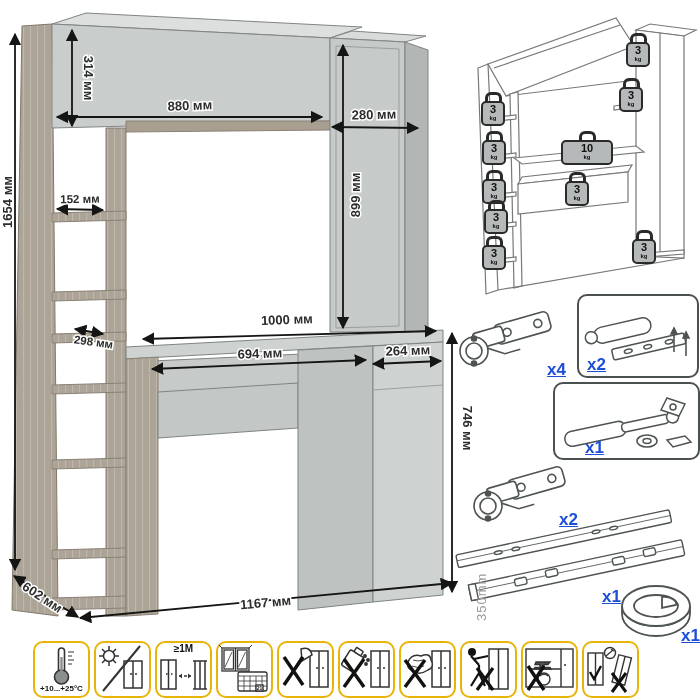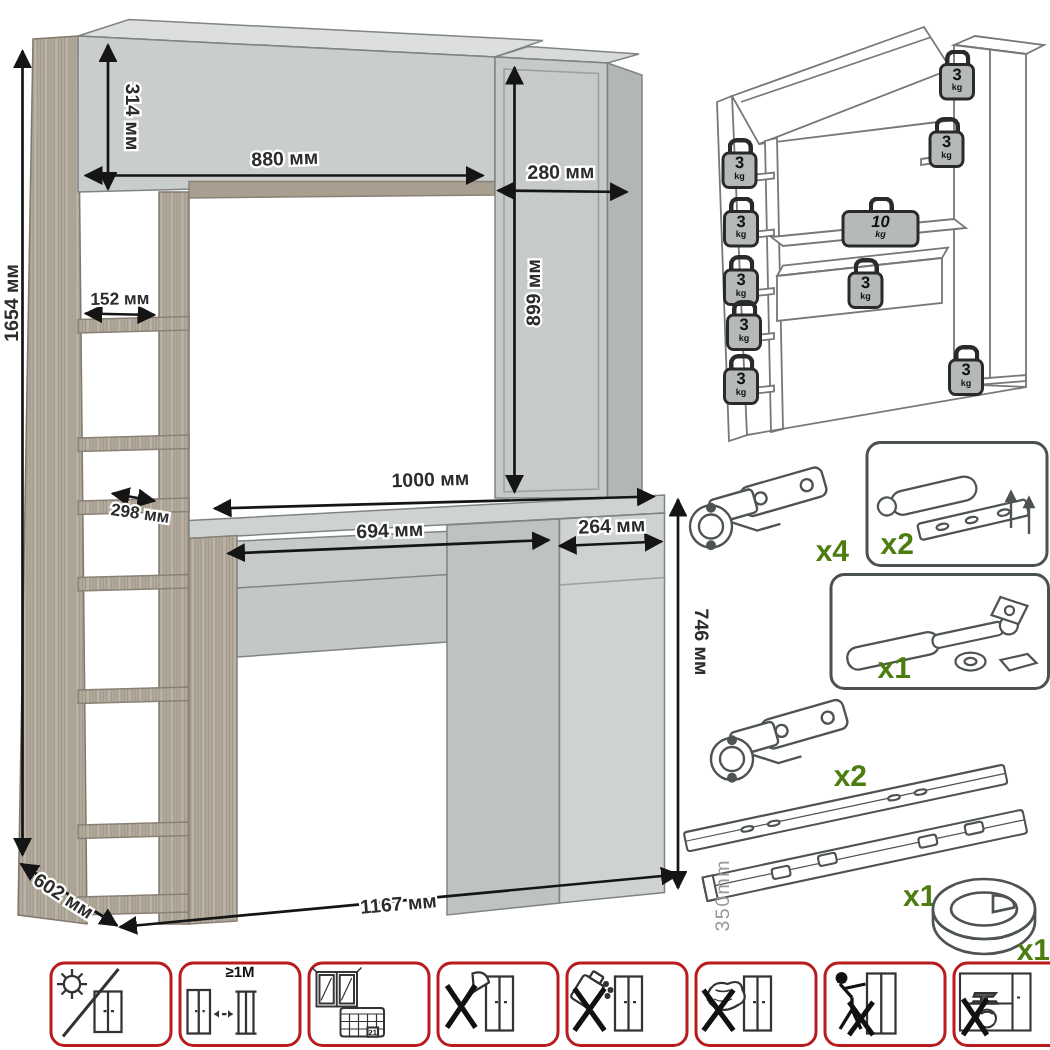--- a/index.html
+++ b/index.html
@@ -6,35 +6,35 @@
   body{width:700px;height:700px;position:relative;overflow:hidden;
        font-family:"Liberation Sans",sans-serif;}
   .abs{position:absolute;}
   svg text{font-family:"Liberation Sans",sans-serif;}
   .dim-label{font-size:13px;font-weight:bold;fill:#2c2c2c;text-anchor:middle;
              paint-order:stroke;stroke:#ffffff;stroke-width:3px;}
   .dim-label.sm{font-size:11.5px;}
   .dim-line{stroke:#151515;stroke-width:1.8;}
   
   .weight{position:absolute;width:24px;text-align:center;z-index:6;}
-  .weight.big{width:52px;font-style:italic;}
+  .weight.big{width:52px;}
   .wh{display:block;margin:0 auto -1px;width:11px;height:7px;border:3px solid #2a2a2a;
       border-bottom:0;border-radius:6px 6px 0 0;}
   .wb{display:block;background:#b6b9b9;border:2px solid #2a2a2a;border-radius:5px;
       padding:1px 0 2px;}
   .wv{display:block;font-size:11px;line-height:11px;font-weight:bold;color:#111;}
   .wu{display:block;font-size:6px;line-height:7px;font-weight:bold;color:#111;}
   
   .hw{position:absolute;}
   .hw-box{border:2px solid #4b5051;border-radius:10px;}
-  .qty{position:absolute;font-size:20px;font-weight:bold;color:#4d7c0f;}
+  .qty{position:absolute;font-size:17px;font-weight:bold;color:#1d4ed8;text-decoration:underline;}
   
   .icons{position:absolute;left:33px;top:641px;display:flex;gap:4px;z-index:4;}
-  .icon{position:relative;width:53px;height:53px;border:2px solid #b91c1c;border-radius:10px;
-        background:#fff;flex:0 0 auto;padding-left:25px;}
+  .icon{position:relative;width:53px;height:53px;border:2px solid #eab308;border-radius:10px;
+        background:#fff;flex:0 0 auto;}
   .icon svg{position:absolute;left:0;top:0;}
   .ic-label{position:absolute;left:0;right:0;bottom:2px;text-align:center;
             font-size:10px;line-height:10px;font-weight:bold;color:#111;}
   .ic-label.tiny{font-size:8px;}
   .ic-label.top{bottom:auto;top:1px;}
 </style>
 </head>
 <body>
 
 <svg class="abs" style="left:0;top:0;z-index:2" width="480" height="648" viewBox="0 0 480 648">
@@ -313,20 +313,31 @@
       <ellipse cx="40" cy="26" rx="22" ry="11"></ellipse>
       <path d="M46,17 a12,7 0 0 1 14,8 l-14,3 z"></path>
     </g>
   </svg>
   <div class="qty" style="right:0;bottom:0">x1</div>
 </div>
 
 <div class="icons">
 
 
+  <div class="icon">
+    <svg width="53" height="53" viewBox="0 0 53 53">
+      <g stroke="#333" stroke-width="1.6" fill="#fff">
+        <rect x="23.5" y="5" width="6" height="26" rx="3"></rect>
+        <circle cx="26.5" cy="34" r="7" fill="#8b8f8f"></circle>
+        <rect x="25.3" y="14" width="2.4" height="18" fill="#8b8f8f" stroke="none"></rect>
+        <path d="M33 9h6 M33 13h4 M33 17h6 M33 21h4" fill="none" stroke-width="1.2"></path>
+      </g>
+    </svg>
+    <div class="ic-label tiny">+10...+25°C</div>
+  </div>
 
   <div class="icon">
     <svg width="53" height="53" viewBox="0 0 53 53">
       <g stroke="#333" stroke-width="1.5" fill="none">
         <circle cx="13" cy="13" r="5.5"></circle>
         <path d="M13 3v4 M13 19v4 M3 13h4 M19 13h4 M6 6l3 3 M17 17l3 3 M20 6l-3 3 M9 17l-3 3"></path>
         <rect x="28" y="18" width="18" height="27" fill="#fff"></rect>
         <path d="M37 18v27 M34 31h2 M39 31h2"></path>
         <path d="M44 3L7 48" stroke-width="2"></path>
       </g>

